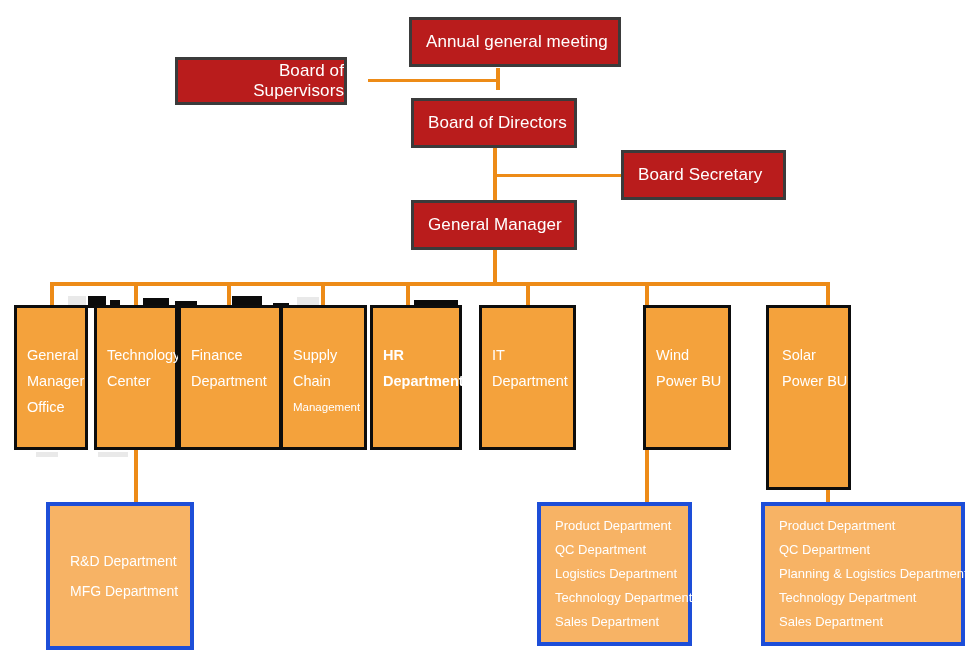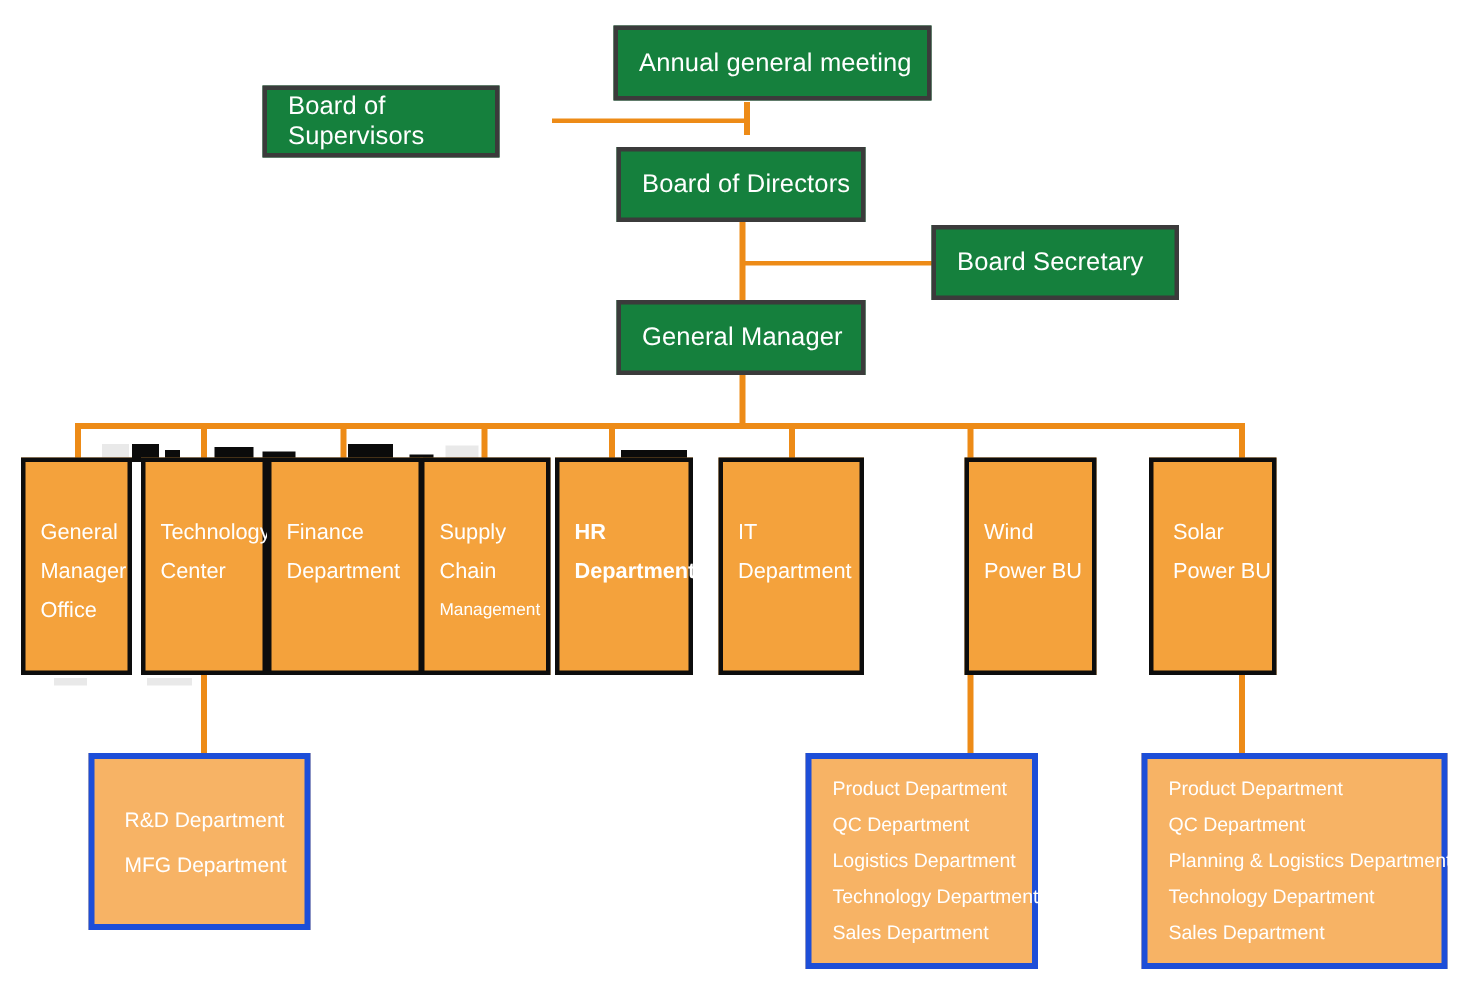--- a/index.html
+++ b/index.html
@@ -25,21 +25,21 @@
   
   .node {
     position: absolute;
     box-sizing: border-box;
     color: #ffffff;
     display: flex;
     flex-direction: column;
     justify-content: center;
   }
   .node-top {
-    background: #15803d;
+    background: #b91c1c;
     border: 3px solid #3b3b3b;
     align-items: flex-start;
     padding-left: 14px;
     font-size: 17px;
     letter-spacing: .1px;
   }
   .node-dept {
     background: #F4A23C;
     border: 3px solid #0d0d0d;
     align-items: flex-start;
@@ -116,21 +116,21 @@
   <div class="smudge" style="left:414px; top:300px; width:44px; height:8px;"></div>
   <div class="smudge-soft" style="left:68px; top:296px; width:18px; height:9px;"></div>
   <div class="smudge-soft" style="left:297px; top:297px; width:22px; height:9px;"></div>
   <div class="smudge-soft" style="left:36px; top:452px; width:22px; height:5px;"></div>
   <div class="smudge-soft" style="left:98px; top:452px; width:30px; height:5px;"></div>
 
   <div class="node node-top" style="left:409px; top:17px; width:212px; height:50px;">
     <span>Annual general meeting</span>
   </div>
 
-  <div class="node node-top" style="left:175px; top:57px; width:158px; height:48px;">
+  <div class="node node-top" style="left:175px; top:57px; width:172px; height:48px;text-align:right;">
     <span>Board of Supervisors</span>
   </div>
 
   <div class="node node-top" style="left:411px; top:98px; width:166px; height:50px;">
     <span>Board of Directors</span>
   </div>
 
   <div class="node node-top" style="left:621px; top:150px; width:165px; height:50px;">
     <span>Board Secretary</span>
   </div>
@@ -169,26 +169,26 @@
   <div class="node node-dept" style="left:479px; top:305px; width:97px; height:145px;">
     <span class="dept-line">IT</span>
     <span class="dept-line">Department</span>
   </div>
 
   <div class="node node-dept" style="left:603px; top:305px; width:88px; height:145px;margin-left:40px;">
     <span class="dept-line">Wind</span>
     <span class="dept-line">Power BU</span>
   </div>
 
-  <div class="node node-dept" style="left:766px; top:305px; width:85px; height:145px;padding-left:13px;">
+  <div class="node node-dept" style="left:766px; top:305px; width:85px; height:185px;padding-left:13px;">
     <span class="dept-line">Solar</span>
     <span class="dept-line">Power BU</span>
   </div>
 
-  <div class="node node-sub centered-block" style="left:46px; top:502px; width:148px; height:118px;margin-left:13px;">
+  <div class="node node-sub centered-block" style="left:46px; top:502px; width:148px; height:148px;">
     <span class="sub-line">R&amp;D Department</span>
     <span class="sub-line">MFG Department</span>
   </div>
 
   <div class="node node-sub" style="left:537px; top:502px; width:155px; height:144px;">
     <span class="sub-line">Product Department</span>
     <span class="sub-line">QC Department</span>
     <span class="sub-line">Logistics Department</span>
     <span class="sub-line">Technology Department</span>
     <span class="sub-line">Sales Department</span>

